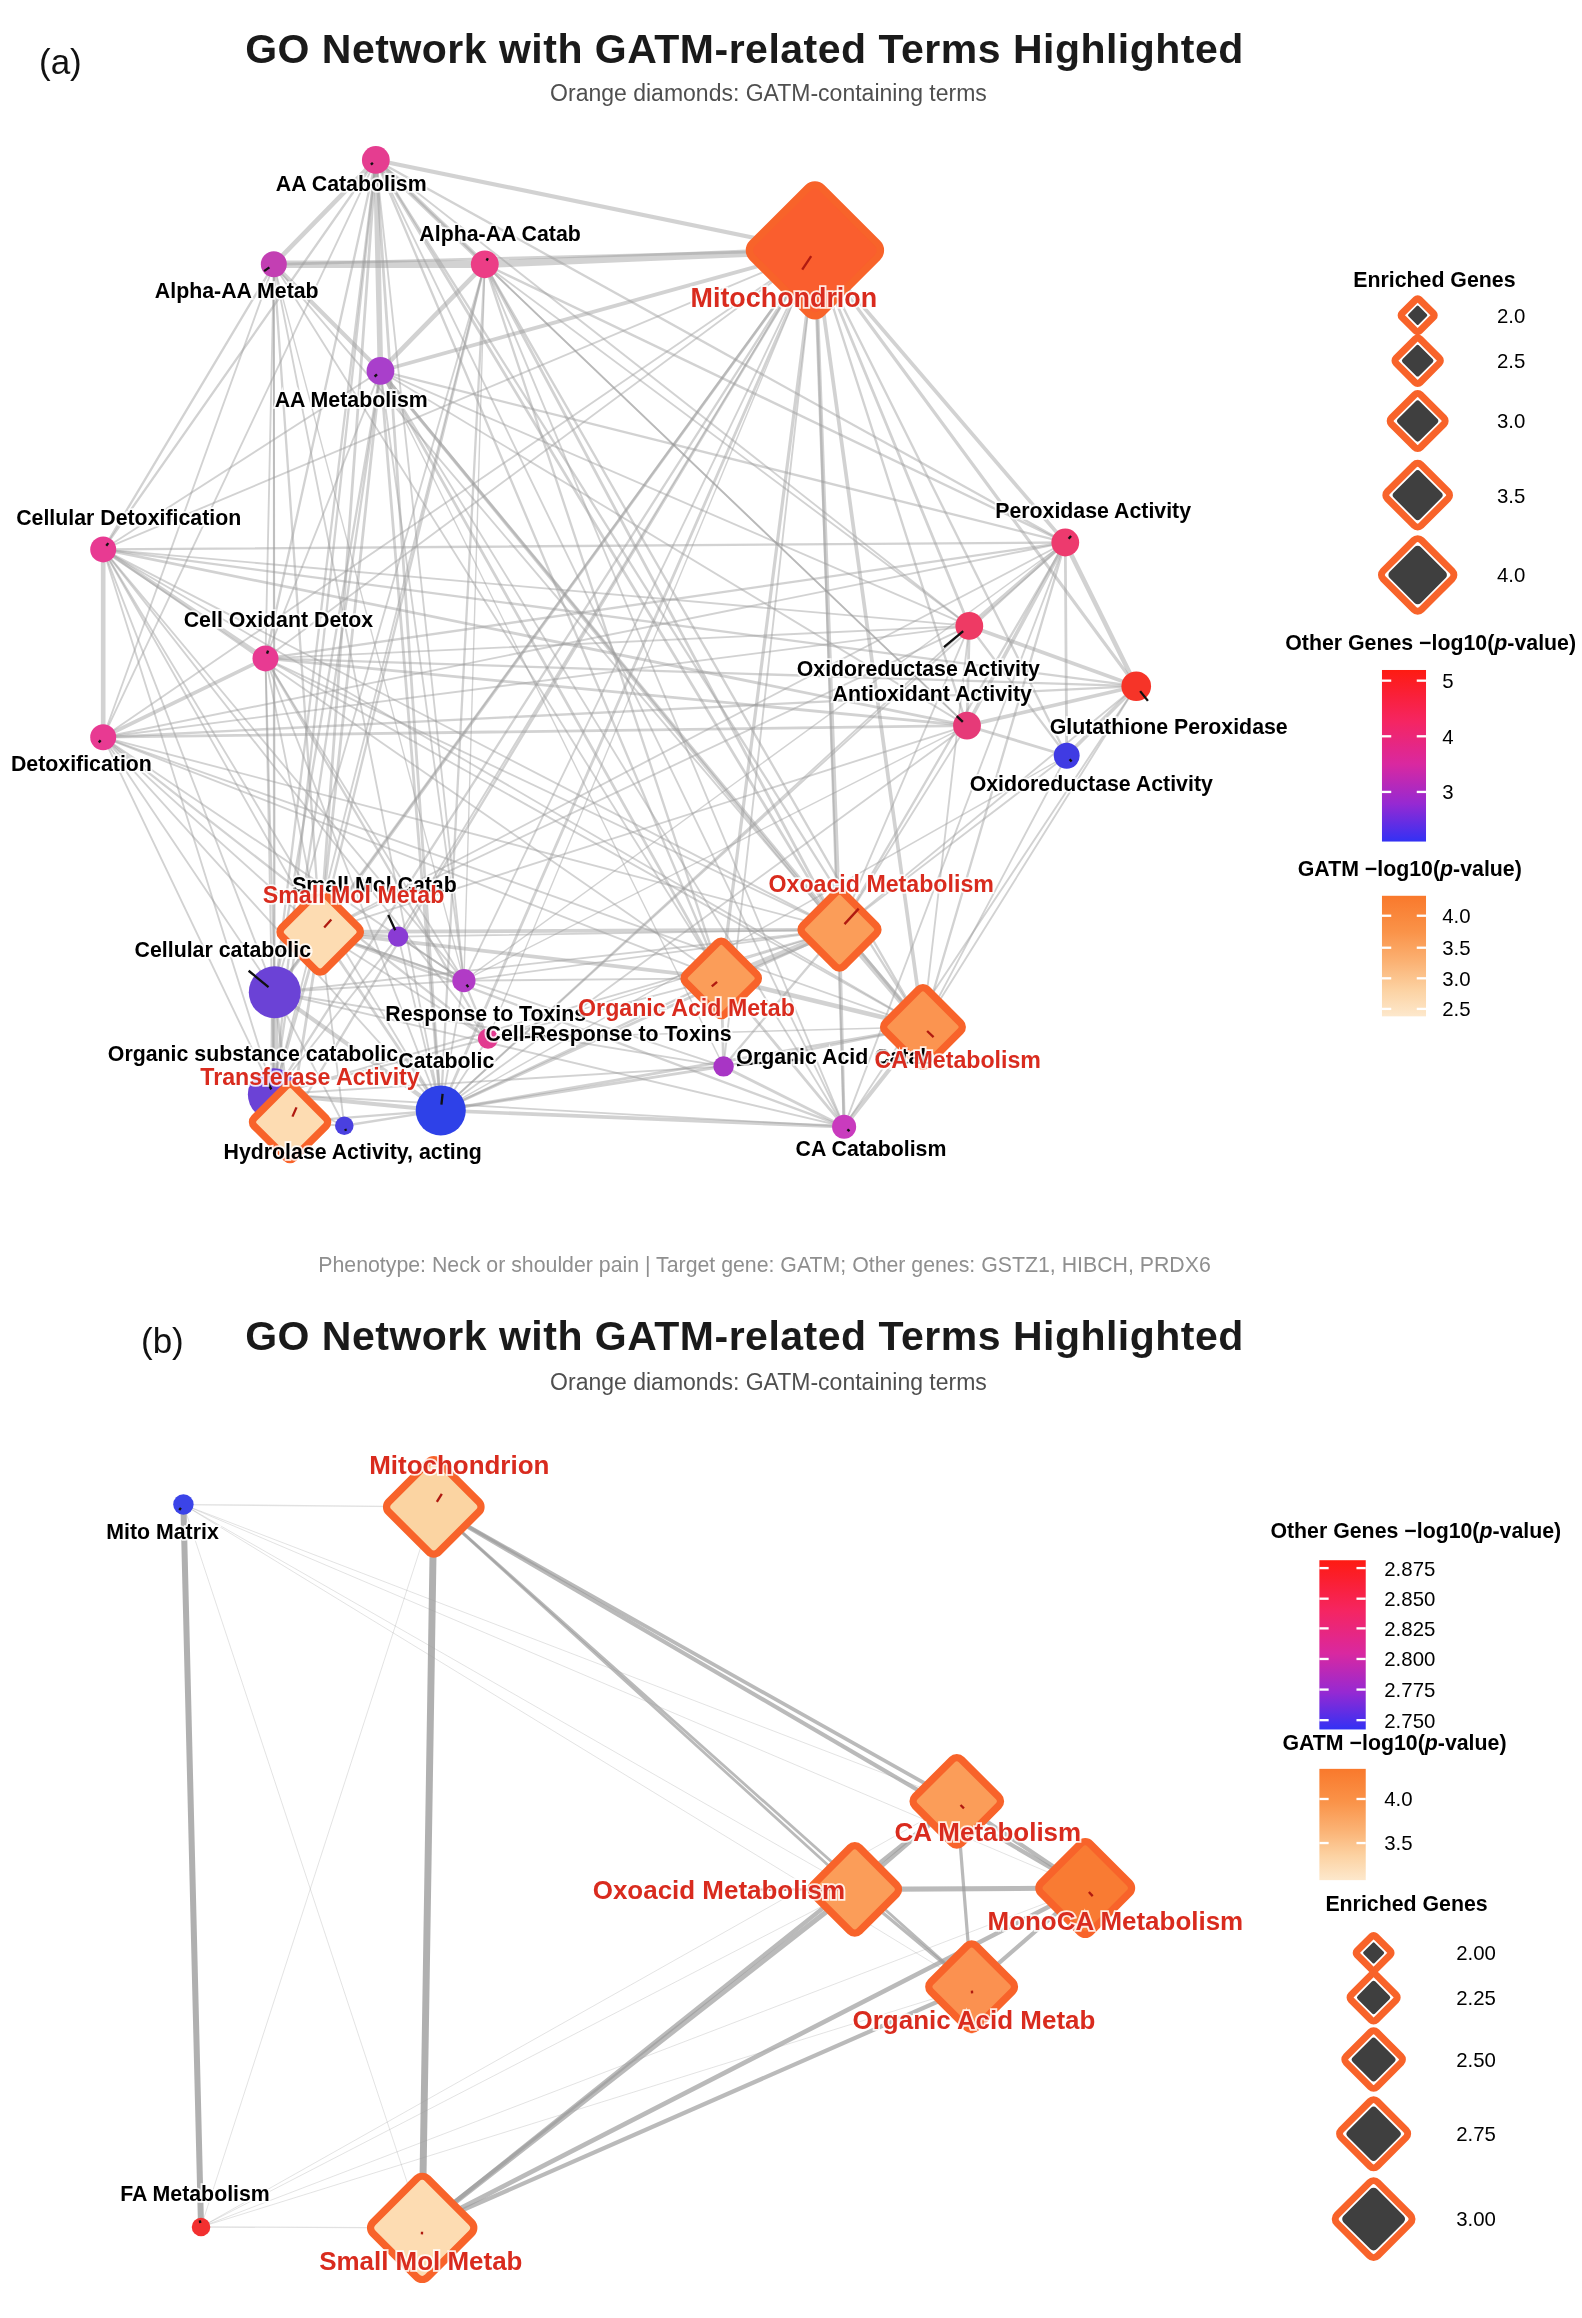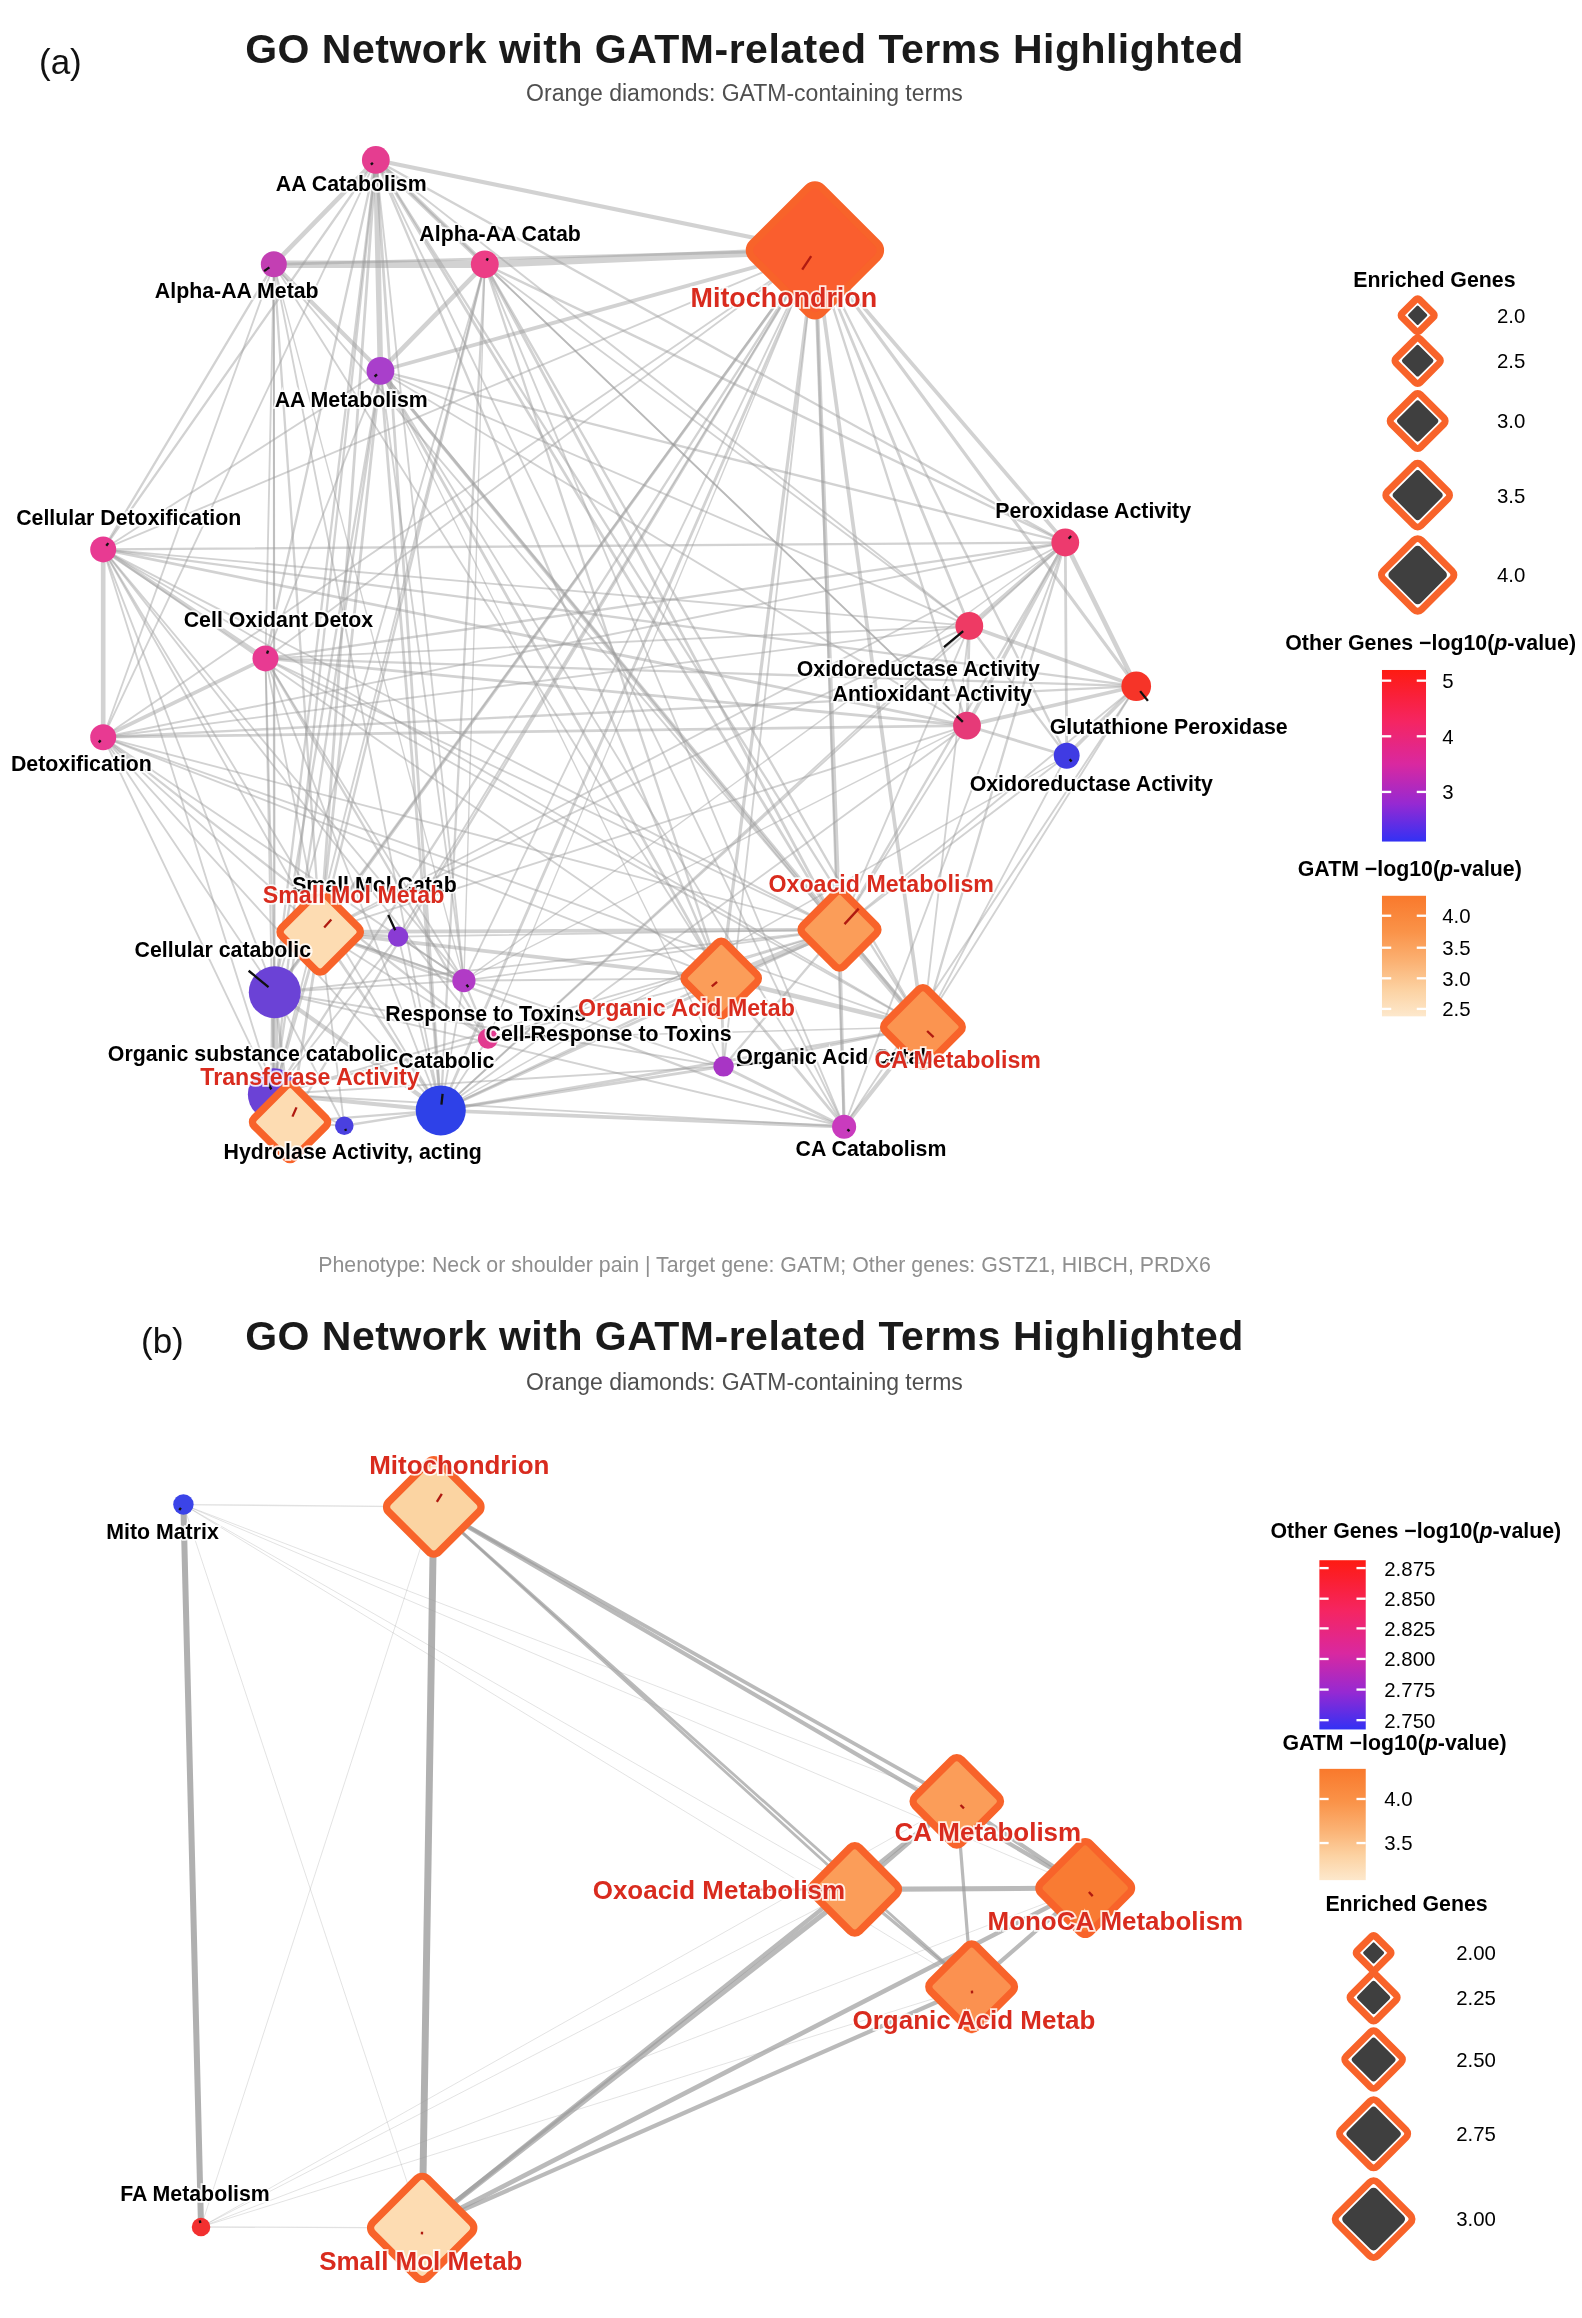--- a/index.html
+++ b/index.html
@@ -2,21 +2,21 @@
 <html style="font-size:7.4px"><head>
 <meta charset="utf-8">
 <style>
   html,body{margin:0;padding:0;background:#ffffff;}
   .page{position:relative;width:1583px;height:2405px;background:#ffffff;overflow:hidden;
         font-family:"Liberation Sans", sans-serif;}
   svg.fig{position:absolute;left:0;top:0;width:1583px;height:2405px;}
   .overlay{position:absolute;left:0;width:1489px;text-align:center;pointer-events:none;}
   .panel-tag{position:absolute;font-size:35px;color:#111;}
   .fig-title{font-size:41px;font-weight:bold;color:#1a1a1a;letter-spacing:0.5px;}
-  .fig-subtitle{font-size:23px;color:#4f4f4f;}
+  .fig-subtitle{font-size:23px;color:#4f4f4f;padding-left:24px;}
   .fig-caption{font-size:21.3px;color:#8f8f8f;}
 </style>
 </head>
 <body>
 
 <div class="page">
 
   <svg class="fig" id="fig" viewBox="0 0 3413 5187" xmlns="http://www.w3.org/2000/svg">
       <defs>
         <linearGradient id="grad-other-a" x1="0" y1="0" x2="0" y2="1">

